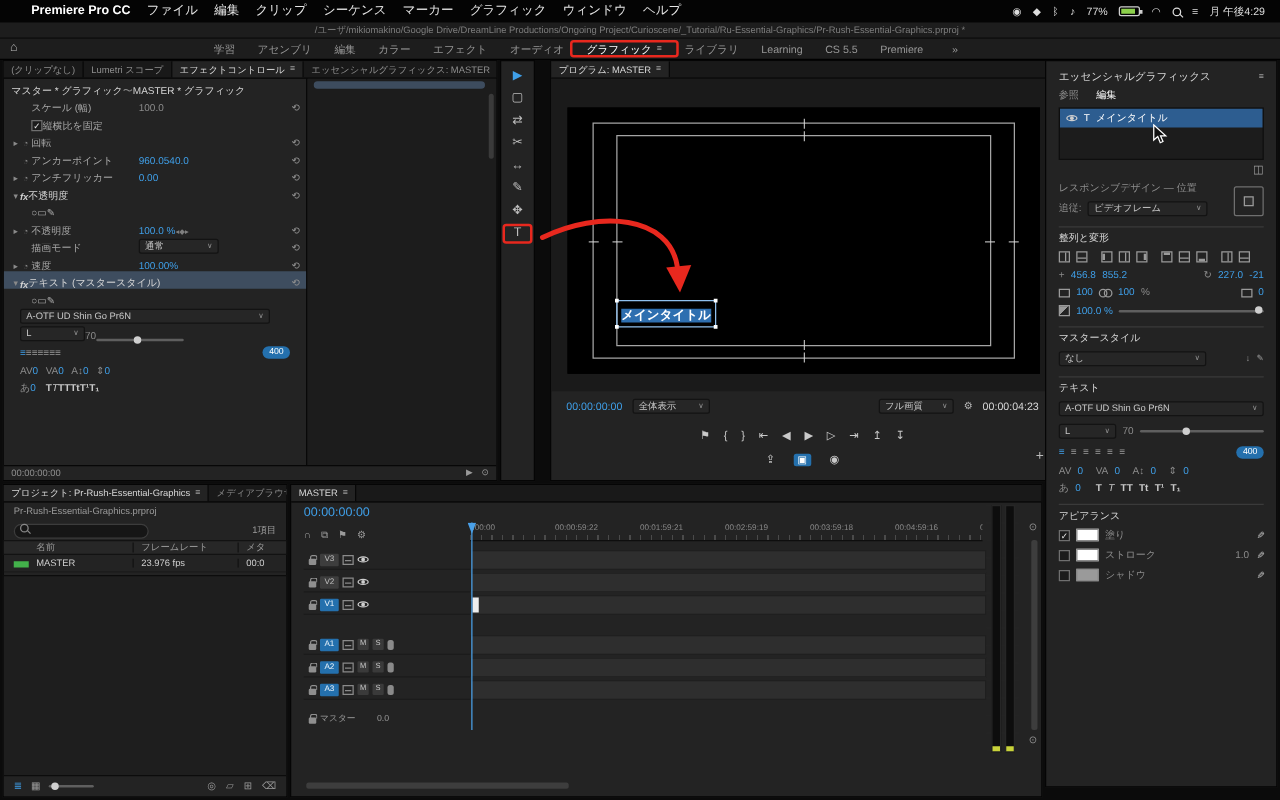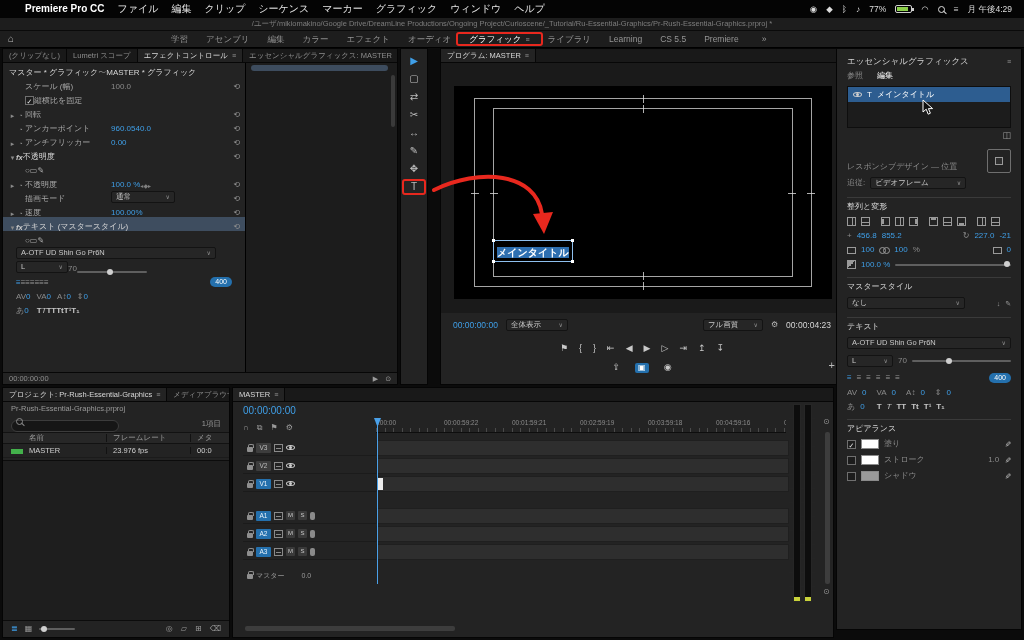--- a/index.html
+++ b/index.html
@@ -93,21 +93,21 @@
 #eg-panel{left:836px;top:48px;width:186px;height:582px;font-size:8px}
 .eg{padding:5px 10px 0}
 .eg-hd{display:flex;align-items:center;justify-content:space-between;color:#d8d8d8;font-size:8.5px;height:14px}
 .eg-tabs{display:flex;gap:14px;height:16px;align-items:center;color:#8d8d8d}
 .eg-tabs .on{color:#fff}
 .eg-list{background:#1c1c1c;border:1px solid #0e0e0e;height:42px;margin:2px 0 0}
 .eg-lrow{height:15px;display:flex;align-items:center;gap:5px;padding:0 5px;background:#2d5d90;color:#fff}
 .eye{width:9px;height:5px;border:1px solid #cfcfcf;border-radius:50%;position:relative}
 .eye::after{content:"";position:absolute;width:3px;height:3px;background:#cfcfcf;border-radius:50%;top:0;left:2px}
 .eg-newrow{display:flex;justify-content:flex-end;height:14px;align-items:center;color:#9a9a9a;font-size:9px}
-.eg-sub{color:#8d8d8d;margin-top:20px}
+.eg-sub{color:#8d8d8d;margin-top:4px}
 .eg-row{display:flex;align-items:center;gap:5px;margin-top:6px}
 .hr{border-top:1px solid #3a3a3a;margin:8px 0 2px}
 .sect{color:#d8d8d8;margin-top:4px}
 .pin{position:absolute;right:10px;top:100px;width:24px;height:24px;border:1px solid #6f6f6f;border-radius:2px}
 .pin::after{content:"";position:absolute;inset:7px;border:1px solid #9a9a9a;background:#2e2e2e}
 .ai{width:9px;height:9px;border:1px solid #9a9a9a;position:relative}
 .ai::after{content:"";position:absolute;background:#9a9a9a}
 .ai.v::after{left:4px;top:0;width:1px;height:7px}
 .ai.h::after{top:4px;left:0;height:1px;width:7px}
 .ai.l::after{left:0;top:1px;width:2px;height:5px}

